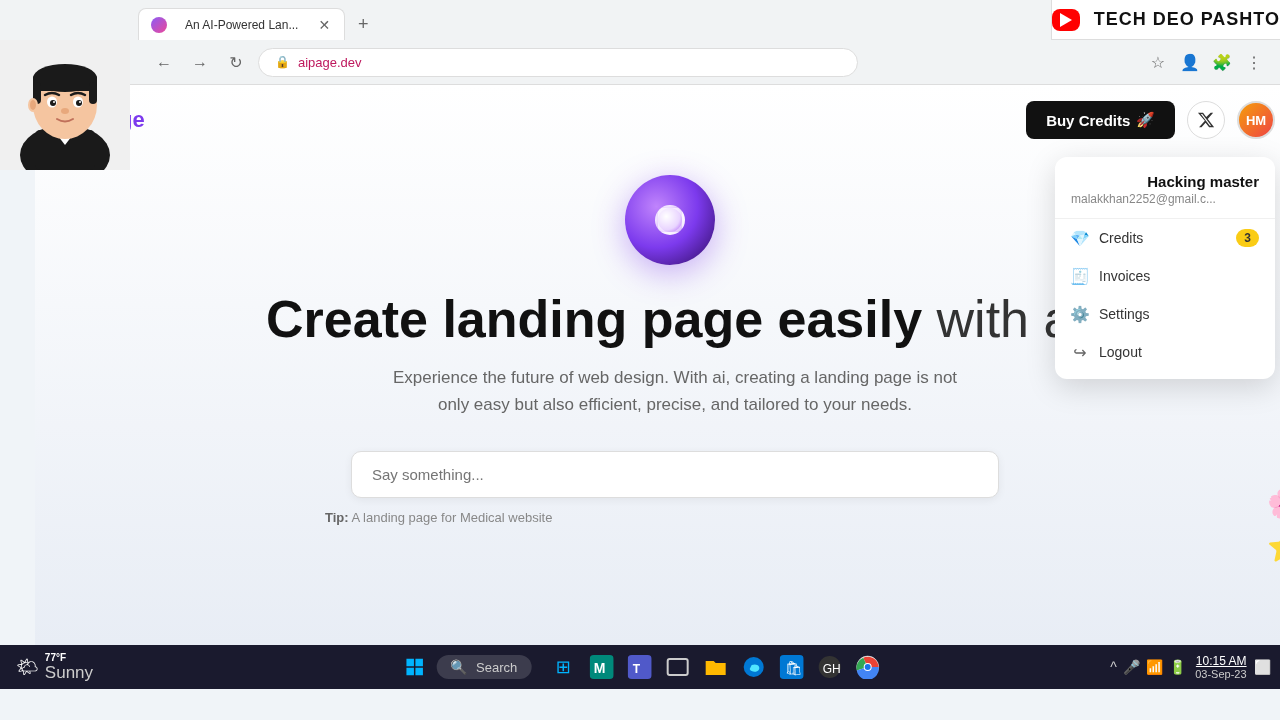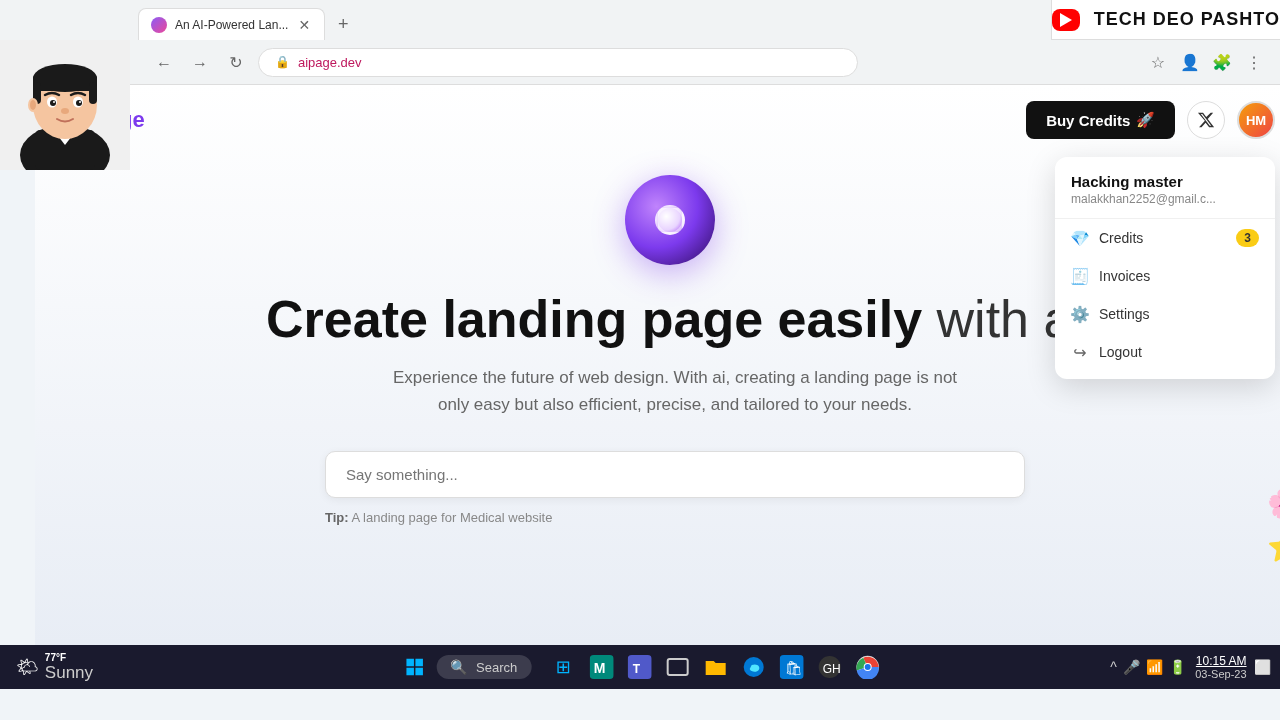--- a/index.html
+++ b/index.html
@@ -1,21 +1,21 @@
 <!DOCTYPE html>
 <html><head>
   <meta charset="utf-8">
   <style>
     * { margin: 0; padding: 0; box-sizing: border-box; }
     body { width: 1280px; height: 720px; overflow: hidden; font-family: -apple-system, BlinkMacSystemFont, 'Segoe UI', sans-serif; background: #f0f4f8; }
 
     
     .browser-chrome { background: #f1f3f4; border-bottom: 1px solid #ddd; }
     .tab-bar { display: flex; align-items: center; padding: 8px 0 0 8px; background: #f1f3f4; height: 40px; }
-    .tab { display: flex; align-items: center; background: white; border-radius: 8px 8px 0 0; padding: 0 12px; height: 32px; font-size: 12px; color: #333; max-width: 220px; gap: 8px; border: 1px solid #ddd; border-bottom: none; }
+    .tab { display: flex; align-items: center; background: white; border-radius: 8px 8px 0 0; padding: 0 12px; height: 32px; font-size: 12px; color: #333; max-width: 220px; gap: 18px; border: 1px solid #ddd; border-bottom: none; }
     .tab-favicon { width: 16px; height: 16px; border-radius: 50%; background: linear-gradient(135deg, #8b5cf6, #ec4899); flex-shrink: 0; }
     .tab-title { overflow: hidden; text-overflow: ellipsis; white-space: nowrap; flex: 1; font-size: 12px; }
     .tab-close { color: #666; cursor: pointer; font-size: 14px; padding: 2px; border-radius: 3px; }
     .tab-new { width: 28px; height: 28px; display: flex; align-items: center; justify-content: center; font-size: 18px; color: #666; cursor: pointer; border-radius: 50%; margin-left: 4px; }
 
     
     .yt-overlay { position: absolute; top: 0; right: 0; background: white; display: flex; align-items: center; gap: 8px; padding: 6px 12px; border-bottom: 1px solid #ddd; z-index: 100; }
     .yt-logo { background: #ff0000; color: white; border-radius: 8px; padding: 4px 8px; font-size: 14px; font-weight: bold; display: flex; align-items: center; gap: 4px; }
     .yt-play { width: 0; height: 0; border-top: 7px solid transparent; border-bottom: 7px solid transparent; border-left: 12px solid white; display: inline-block; }
 
@@ -33,39 +33,39 @@
     
     .navbar { display: flex; align-items: center; justify-content: space-between; padding: 16px 40px; position: relative; z-index: 10; }
     .navbar-right { display: flex; align-items: center; gap: 12px; }
     .buy-credits-btn { background: #111; color: white; border: none; padding: 10px 20px; border-radius: 8px; font-size: 15px; font-weight: 600; cursor: pointer; display: flex; align-items: center; gap: 6px; }
     .twitter-btn { width: 38px; height: 38px; display: flex; align-items: center; justify-content: center; color: #333; font-size: 20px; cursor: pointer; border-radius: 50%; border: 1px solid #ddd; background: white; }
     .avatar-btn { width: 38px; height: 38px; border-radius: 50%; background: linear-gradient(135deg, #f59e0b, #ef4444); display: flex; align-items: center; justify-content: center; color: white; font-weight: 700; font-size: 14px; cursor: pointer; border: 2px solid #ddd; overflow: hidden; }
 
     
     .dropdown { position: absolute; top: 72px; right: 40px; background: white; border-radius: 12px; box-shadow: 0 8px 30px rgba(0,0,0,0.15); padding: 16px 0 8px; width: 220px; z-index: 100; }
     .dropdown-user { padding: 0 16px 12px; border-bottom: 1px solid #f0f0f0; }
-    .dropdown-user-name { font-size: 15px; font-weight: 600; color: #111; }
+    .dropdown-user-name { font-size: 15px; font-weight: 600; color: #111; text-align: right; }
     .dropdown-user-email { font-size: 12px; color: #888; margin-top: 2px; }
     .dropdown-item { display: flex; align-items: center; justify-content: space-between; padding: 10px 16px; cursor: pointer; font-size: 14px; color: #333; }
     .dropdown-item-left { display: flex; align-items: center; gap: 10px; }
     .dropdown-icon { width: 18px; height: 18px; display: flex; align-items: center; justify-content: center; color: #666; font-size: 16px; }
     .credits-badge { background: #facc15; color: #333; font-size: 12px; font-weight: 700; padding: 2px 8px; border-radius: 20px; }
 
     
     .main-content { display: flex; flex-direction: column; align-items: center; justify-content: center; padding: 20px 40px 40px; }
 
     .hero-logo { width: 100px; height: 100px; margin-bottom: 16px; position: relative; }
     .hero-logo-sphere { width: 90px; height: 90px; border-radius: 50%; background: radial-gradient(circle at 35% 35%, #c084fc, #7c3aed 50%, #4c1d95 80%); box-shadow: 0 8px 32px rgba(124,58,237,0.4); position: relative; display: flex; align-items: center; justify-content: center; }
     .hero-logo-inner { width: 30px; height: 30px; border-radius: 50%; background: radial-gradient(circle at 35% 35%, #fff, #e9d5ff 60%, #a855f7); border: 3px solid rgba(255,255,255,0.5); }
 
     .hero-title { font-size: 52px; font-weight: 900; color: #111; text-align: center; line-height: 1.1; margin-bottom: 16px; }
     .hero-title-light { font-weight: 400; color: #333; }
     .hero-subtitle { font-size: 17px; color: #666; text-align: center; max-width: 600px; line-height: 1.6; margin-bottom: 32px; }
 
-    .search-box { width: 700px; background: white; border: 1px solid #ddd; border-radius: 10px; padding: 14px 20px; font-size: 15px; color: #999; box-shadow: 0 2px 8px rgba(0,0,0,0.06); outline: none; }
+    .search-box { width: 648px; background: white; border: 1px solid #ddd; border-radius: 10px; padding: 14px 20px; font-size: 15px; color: #999; box-shadow: 0 2px 8px rgba(0,0,0,0.06); outline: none; }
 
     .tip { font-size: 13px; color: #888; margin-top: 12px; align-self: flex-start; margin-left: calc(50% - 350px); }
     .tip strong { color: #666; font-weight: 600; }
 
     
     .floating-icons { position: absolute; right: 12px; bottom: 80px; display: flex; flex-direction: column; gap: 8px; }
     .float-icon { width: 36px; height: 36px; border-radius: 50%; display: flex; align-items: center; justify-content: center; font-size: 20px; }
 
     
     .taskbar { width: 1280px; height: 44px; background: #1a1a2e; display: flex; align-items: center; padding: 0 8px; position: relative; }

